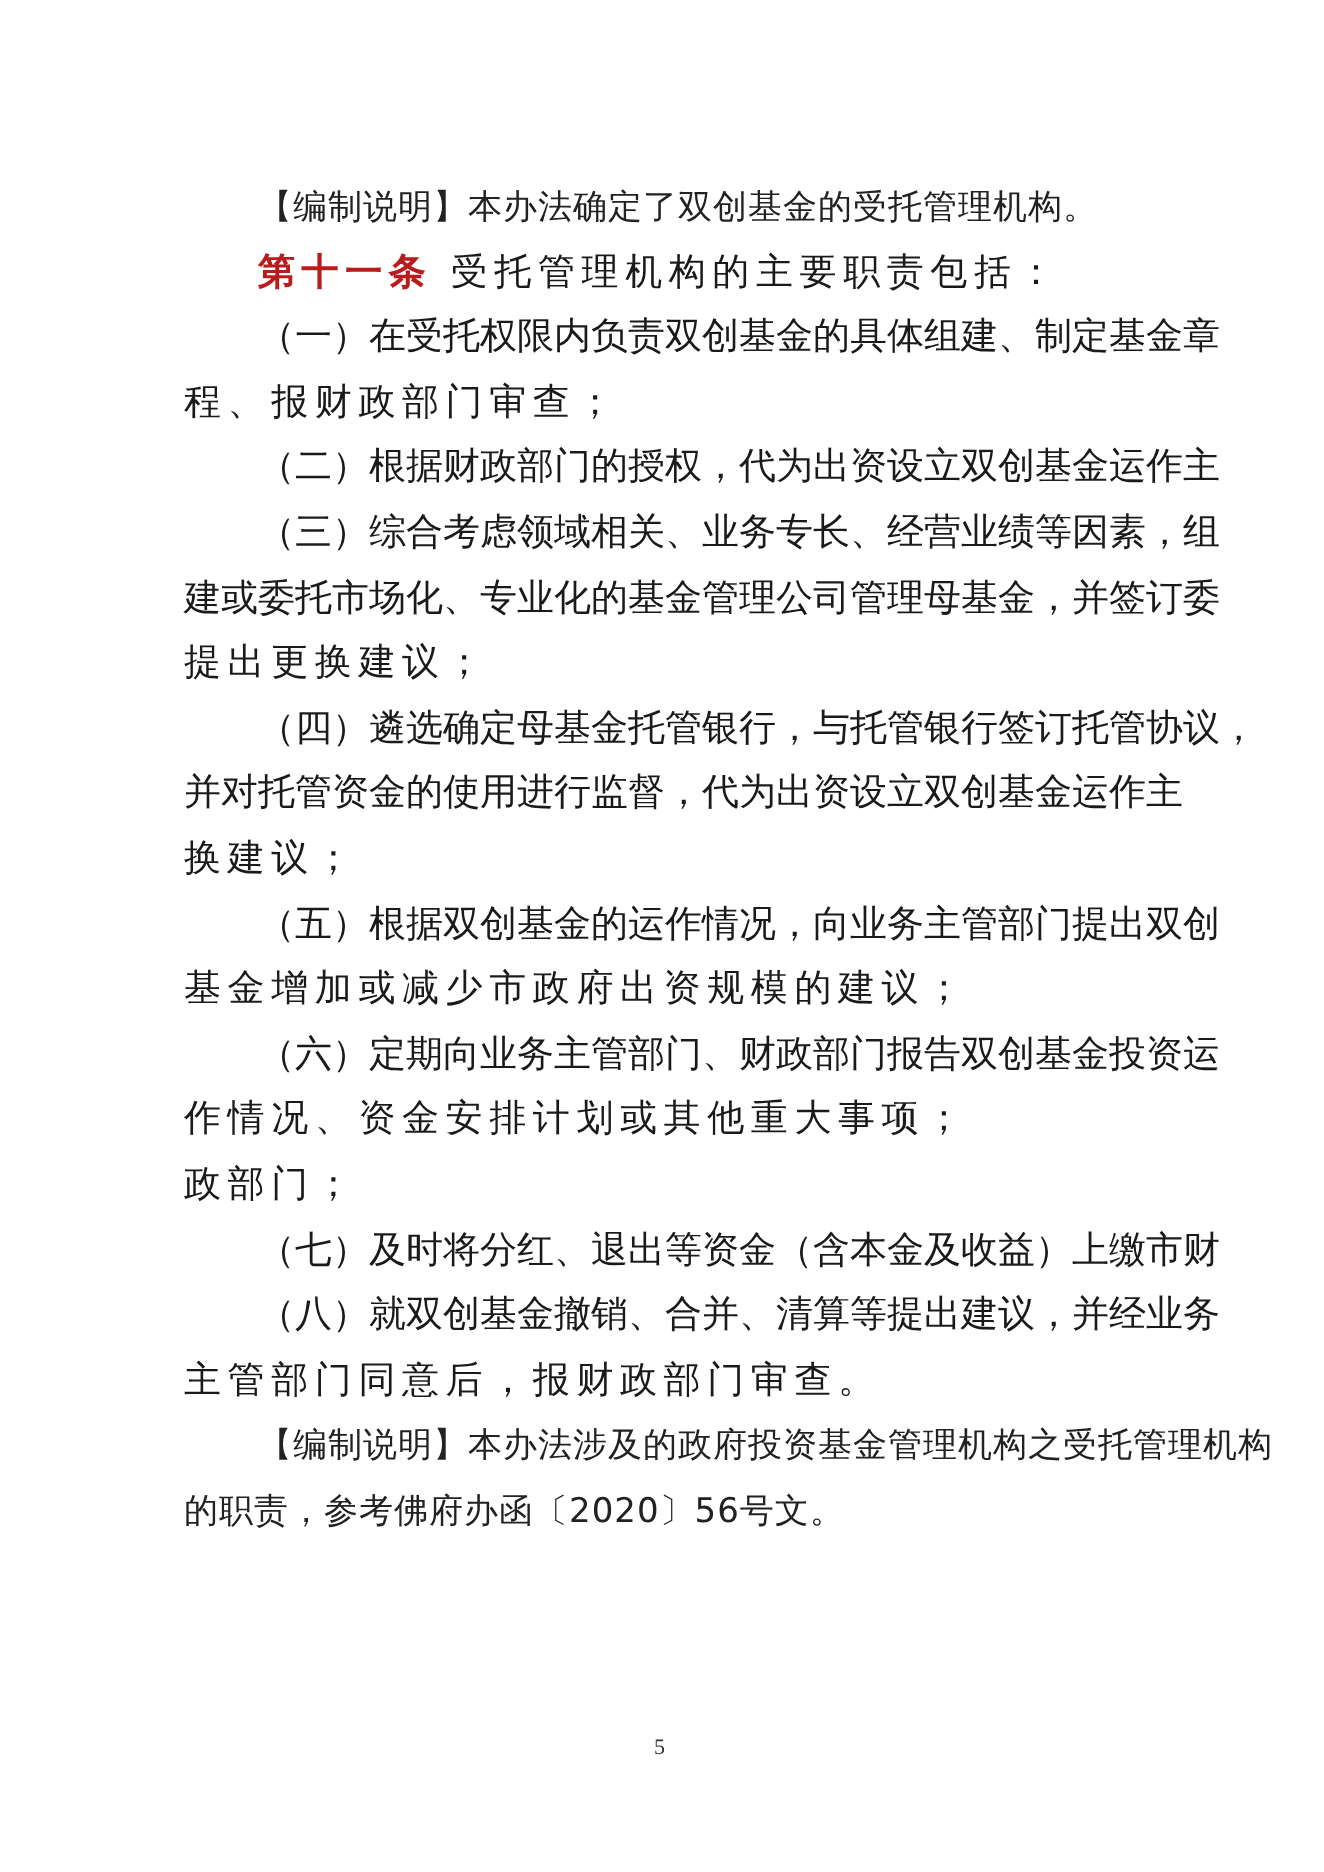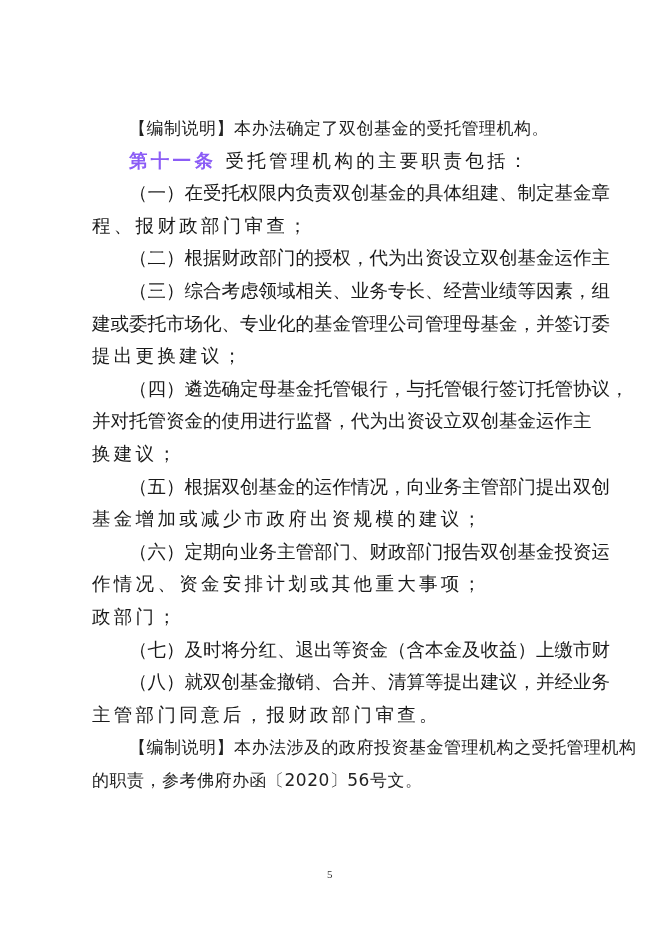--- a/index.html
+++ b/index.html
@@ -18,21 +18,21 @@
     .page {
       position: absolute;
       left: 0; top: 0;
       width: 662px;
       height: 936px;
       background: #ffffff;
     }
     .body-text {
       position: absolute;
       left: 92px;
-      top: 112px;
+      top: 88px;
       width: 488px;
     }
     .line {
       height: 32.6px;
       line-height: 32.6px;
       font-size: 18.5px;
       white-space: nowrap;
       overflow: visible;
     }
     .justify {
@@ -44,21 +44,21 @@
     }
     .note {
       font-size: 17px;
       font-family: "DejaVu Sans", "Liberation Sans", sans-serif;
       color: #222;
       letter-spacing: 0.5px;
     }
     .article-title {
       font-weight: bold;
       font-family: "DejaVu Sans", "Liberation Sans", sans-serif;
-      color: #8b5cf6;
+      color: #b91c1c;
       text-align: center;
     }
     .spaced {
       letter-spacing: 3.3px;
     }
     .page-number {
       position: absolute;
       left: 327px;
       top: 868px;
       font-size: 11px;

